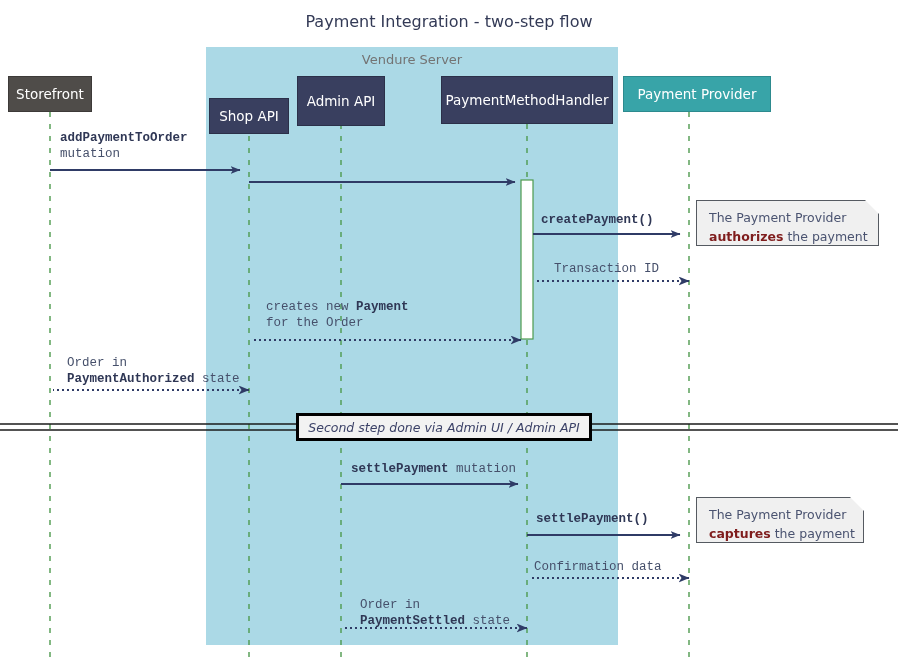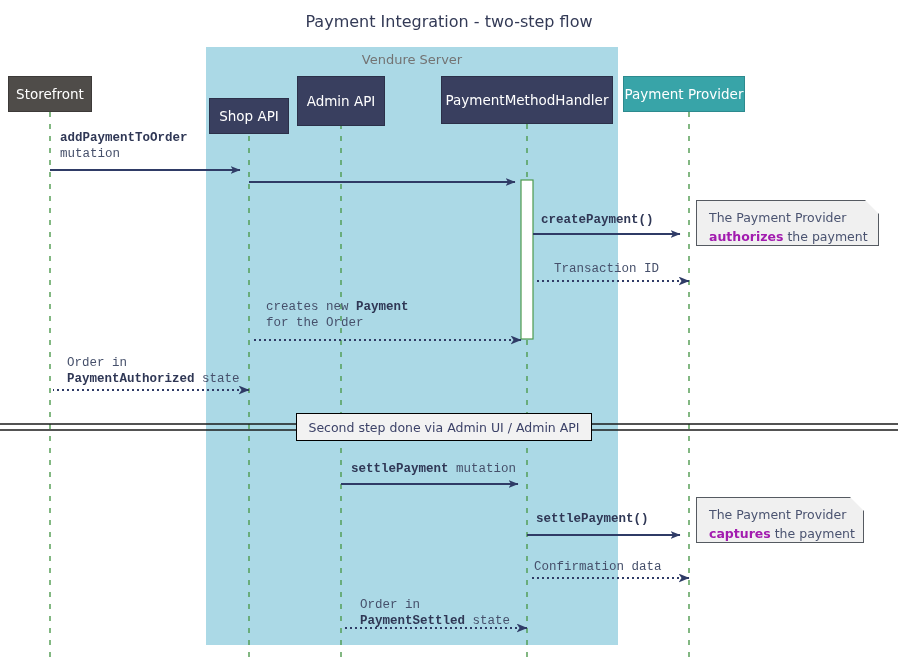--- a/index.html
+++ b/index.html
@@ -80,44 +80,45 @@
     box-sizing: border-box;
     background: #f0f0f0;
     border: 1px solid #555a61;
     font-size: 12.5px;
     color: #4a5370;
     line-height: 19px;
     padding: 7px 11px 7px 12px;
     font-family: "DejaVu Sans", sans-serif;
     white-space: nowrap;
   }
-  .note b { color: #a21caf; font-weight: bold; }
+  .note b { color: #7f1d1d; font-weight: bold; }
   .note-fold {
     position: absolute;
     right: -1px;
     top: -1px;
     width: 0;
     height: 0;
     border-left: 14px solid transparent;
     border-top: 14px solid #ffffff;
   }
 
   
   .divider-label {
     position: absolute;
     box-sizing: border-box;
     background: #f2f2f2;
-    border: 1px solid #000000;
+    border: 3px solid #000000;
     font-size: 12.5px;
     color: #3c4268;
     font-family: "DejaVu Sans", sans-serif;
     display: flex;
     align-items: center;
     justify-content: center;
     white-space: nowrap;
+    font-style: italic;
   }
 </style>
 </head>
 <body>
 
 <div id="diagram-root">
 
   <div class="group-box" style="left:206px; top:47px; width:412px; height:598px;"></div>
 
   <div class="diagram-title">Payment Integration - two-step flow</div>
@@ -182,21 +183,21 @@
   </div>
 
   <div class="participant p-dark" style="left:297px; top:76px; width:88px; height:50px;">
     <span>Admin API</span>
   </div>
 
   <div class="participant p-dark" style="left:441px; top:76px; width:172px; height:48px;">
     <span>PaymentMethodHandler</span>
   </div>
 
-  <div class="participant p-teal" style="left:623px; top:76px; width:122px; height:36px;">
+  <div class="participant p-teal" style="left:623px; top:76px; width:148px; height:36px;">
     <span>Payment Provider</span>
   </div>
 
   <div class="msg-label" style="left:60px; top:130px;">
     <b>addPaymentToOrder</b><br>
     <span>mutation</span>
   </div>
 
   <div class="msg-label" style="left:541px; top:212px;">
     <b>createPayment()</b>

